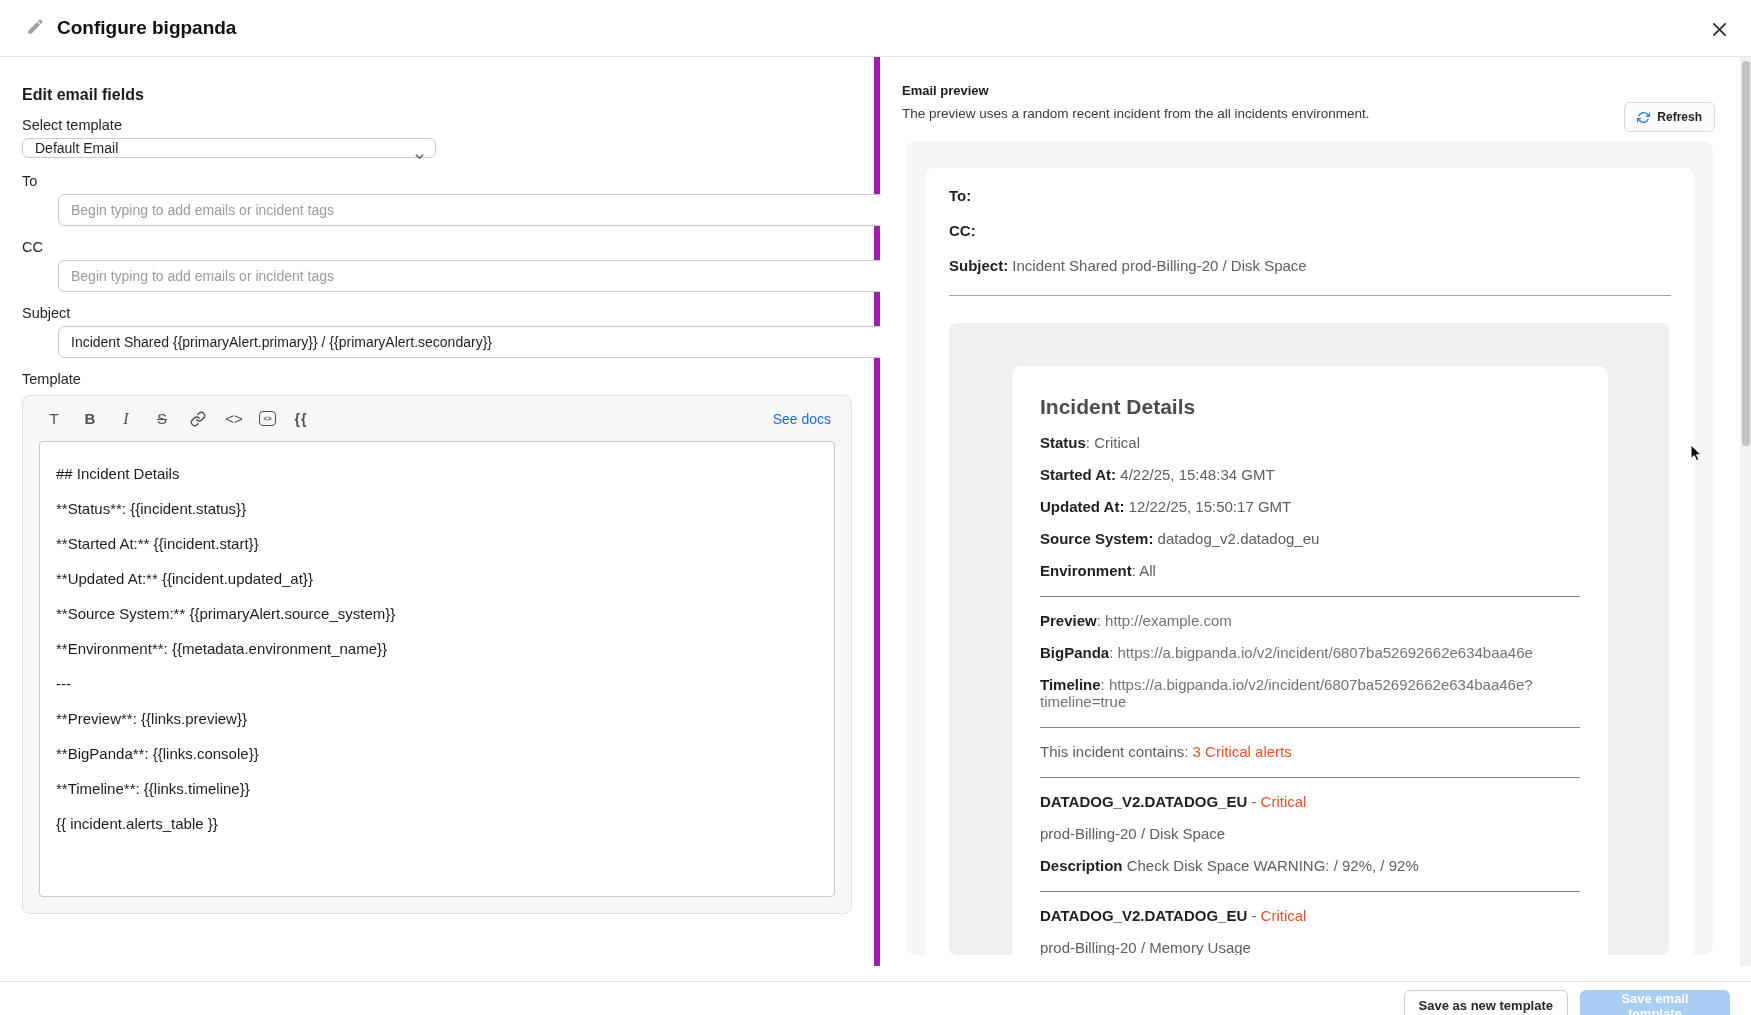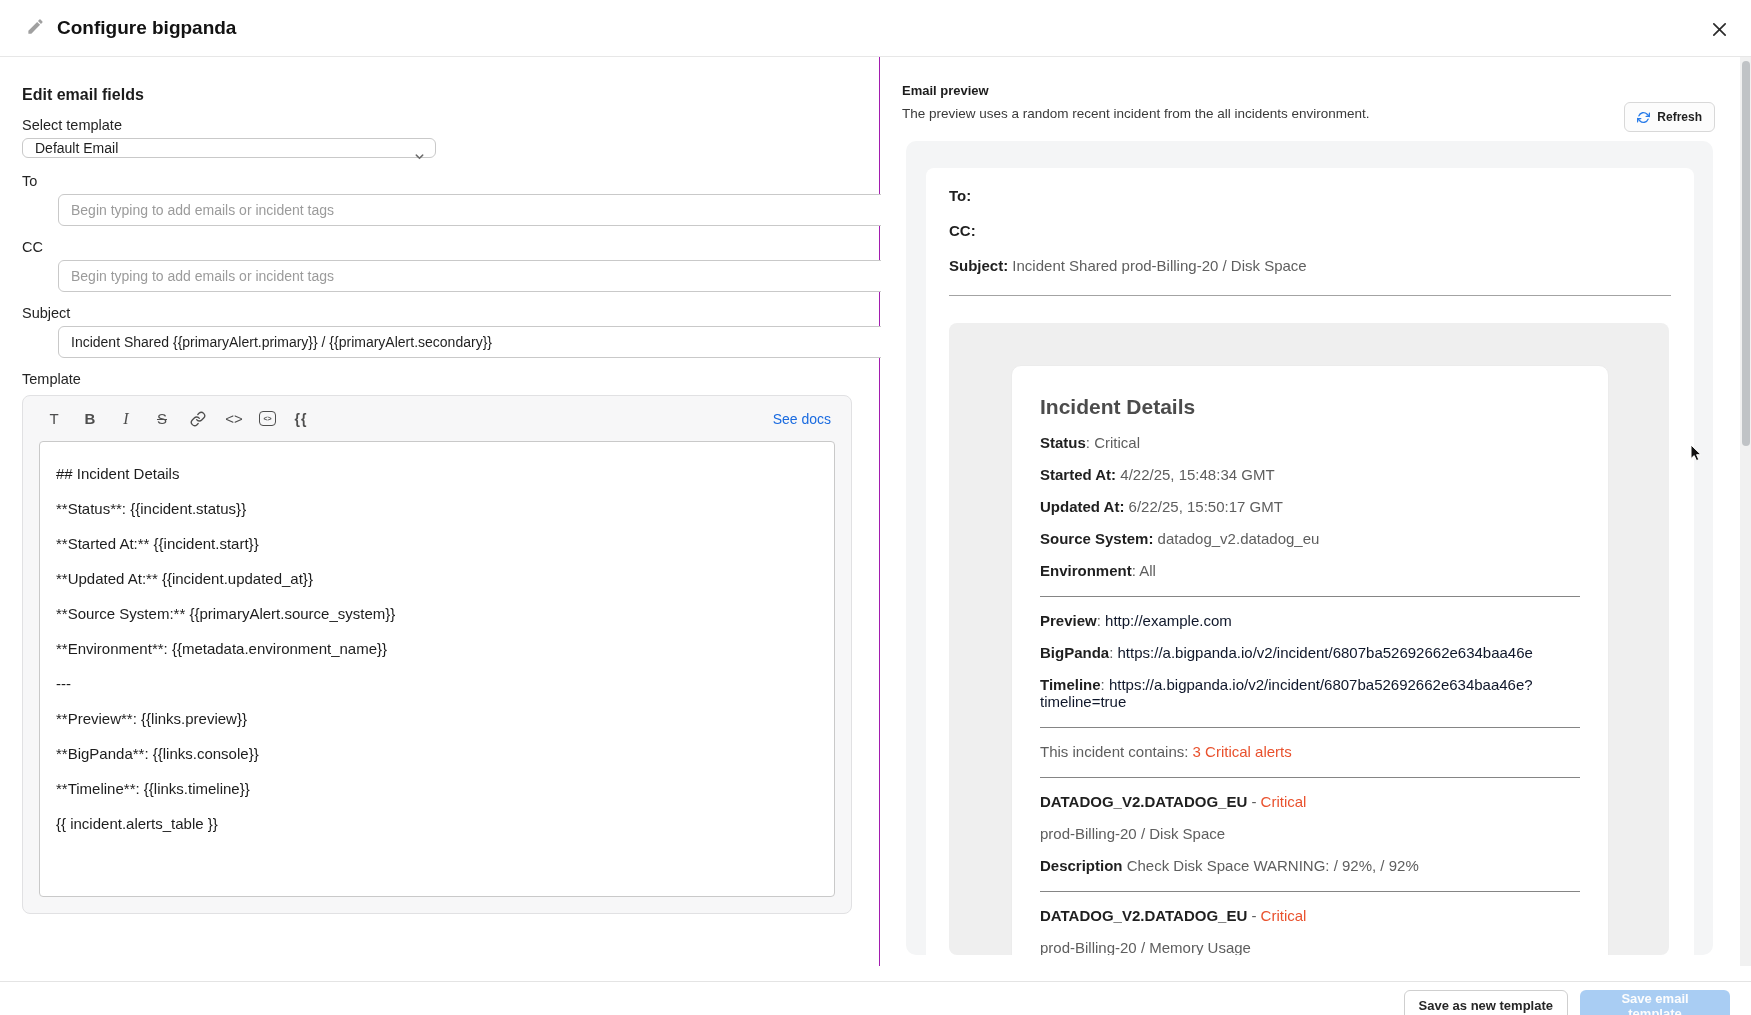--- a/index.html
+++ b/index.html
@@ -10,21 +10,21 @@
   }
   
   .hdr { position:absolute; top:0; left:0; right:0; height:57px;
     border-bottom:1px solid #e7e7e7; display:flex; align-items:center;
     padding:0 26px; gap:12px; background:#fff; z-index:5; }
   .hdr-title { font-size:19px; font-weight:700; color:#121212; }
   .close-btn { position:absolute; right:21px; top:18px; width:22px; height:22px;
     display:flex; align-items:center; justify-content:center; cursor:pointer; }
   
   .left { position:absolute; left:0; top:57px; width:880px; bottom:49px;
-    border-right:1px solid #a21caf; padding:28px 27px 0 22px; background:#fff; }
+    border-right:6px solid #a21caf; padding:28px 27px 0 22px; background:#fff; }
   .sec-title { font-size:16px; font-weight:700; color:#1c1c1c; line-height:19px; }
   .f-label { font-size:14.5px; color:#242424; line-height:16px; margin:13px 0 5px; }
   .selectbox { width:414px; height:20px; border:1px solid #c9c9c9; border-radius:6px;
     background:#fff; display:flex; align-items:center; padding:0 12px;
     font-size:14px; color:#1f1f1f; position:relative; cursor:pointer; }
   .selectbox .chev, .pill-wrap .chev { position:absolute; right:10px; top:10px; }
   .pill-wrap { position:relative; width:883px;margin-left:36px; }
   .txt-input { width:830px; height:32px; border:1px solid #c9c9c9; border-radius:6px;
     padding:0 30px 0 12px; font-size:14px; color:#1f1f1f; background:#fff;
     font-family:"Liberation Sans",sans-serif; outline:none; }
@@ -62,21 +62,21 @@
   .email-head p { font-size:15px; margin-bottom:18px; color:#5f5f5f; }
   .email-head b { color:#1f1f1f; }
   .email-hr { border:none; border-top:1px solid #a3a3a3; margin:21px 23px 0; }
   .email-body { position:absolute; left:23px; right:25px; top:155px; bottom:0;
     background:#efefef; border-radius:8px; }
   .inner-card { position:absolute; left:62px; width:598px; top:42px; bottom:-40px;
     background:#fff; border:1px solid #ececec; border-radius:10px; padding:6px 28px 20px; }
   .inner-card h3 { font-size:21px; font-weight:700; color:#4c4c4c; margin-top:22px; line-height:25px; }
   .row { font-size:15px; line-height:17px; margin-top:15px; color:#5e5e5e; overflow-wrap:anywhere; }
   .row b { color:#1f1f1f; }
-  .row a { color:#0f172a; text-decoration:none; }
+  .row a { color:#737373; text-decoration:none; }
   .orange { color:#e9512d; }
   .inner-hr { border:none; border-top:1px solid #858585; margin:17px 0 0; }
   
   .footer { position:absolute; left:0; right:0; bottom:0; height:34px;
     background:#fff; border-top:1px solid #e4e4e4; z-index:6; }
   .btn { position:absolute; top:8px; height:31px; border-radius:6px;
     font-size:13px; font-weight:700; display:flex; align-items:center;
     justify-content:center; padding:0 14px; cursor:pointer;
     font-family:"Liberation Sans",sans-serif; }
   .btn-secondary { right:183px; background:#fff; border:1px solid #cfcfcf; color:#262626; }
@@ -195,21 +195,21 @@
         <p><b>CC:</b></p>
         <p><b>Subject:</b><span> Incident Shared prod-Billing-20 / Disk Space</span></p>
       </div>
       <hr class="email-hr">
       <div class="email-body">
         <div class="inner-card">
           <h3>Incident Details</h3>
 
           <p class="row"><b>Status</b><span>: Critical</span></p>
           <p class="row"><b>Started At:</b><span> 4/22/25, 15:48:34 GMT</span></p>
-          <p class="row"><b>Updated At:</b><span> 6/22/25, 15:50:17 GMT</span></p>
+          <p class="row"><b>Updated At:</b><span> 12/22/25, 15:50:17 GMT</span></p>
           <p class="row"><b>Source System:</b><span> datadog_v2.datadog_eu</span></p>
           <p class="row"><b>Environment</b><span>: All</span></p>
 
           <hr class="inner-hr">
 
           <p class="row"><b>Preview</b><span>: </span><a>http://example.com</a></p>
           <p class="row"><b>BigPanda</b><span>: </span><a>https://a.bigpanda.io/v2/incident/6807ba52692662e634baa46e</a></p>
           <p class="row"><b>Timeline</b><span>: </span><a>https://a.bigpanda.io/v2/incident/6807ba52692662e634baa46e?timeline=true</a></p>
 
           <hr class="inner-hr">

